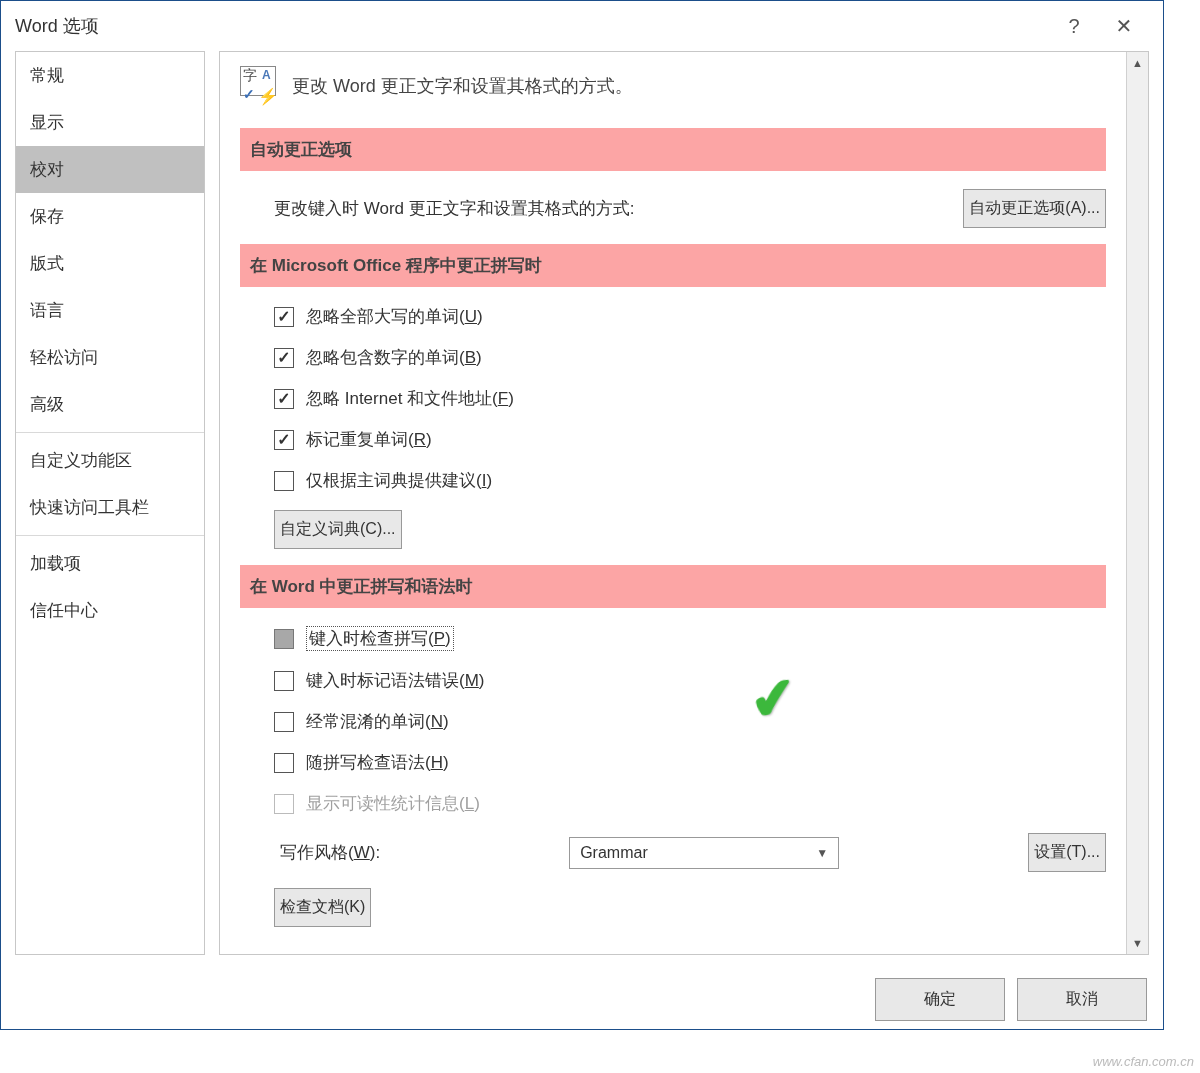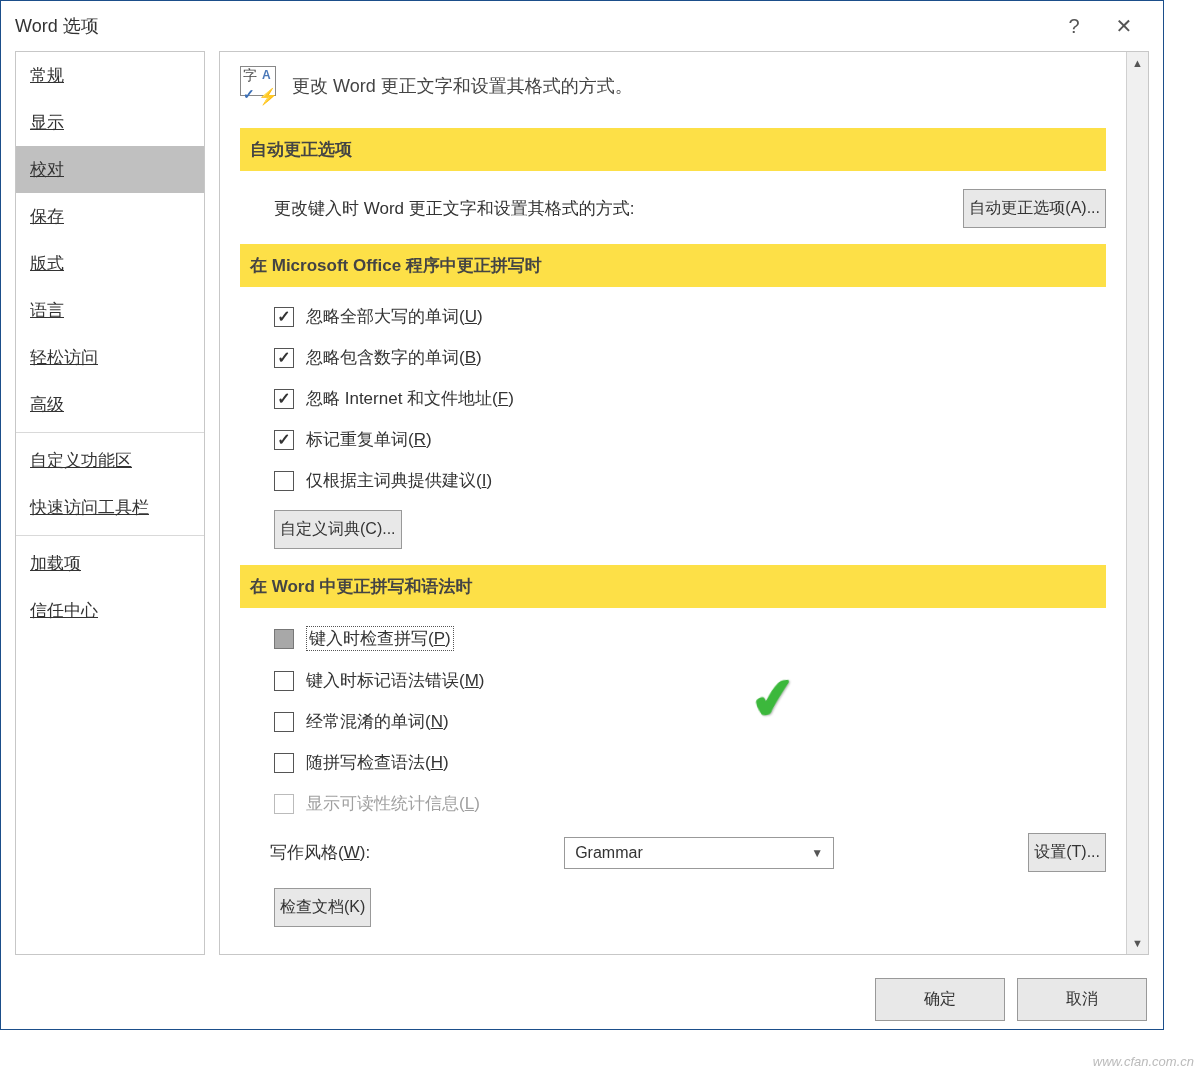--- a/index.html
+++ b/index.html
@@ -3,37 +3,37 @@
 <meta charset="utf-8">
 <style>
   * { box-sizing: border-box; margin: 0; padding: 0; font-family: "Microsoft YaHei", "Segoe UI", sans-serif; }
   body { background: #fff; width: 1200px; height: 1073px; overflow: hidden; position: relative; }
   .window { width: 1164px; height: 1030px; border: 1px solid #1b4e8a; background: #fff; position: absolute; left: 0; top: 0; display: flex; flex-direction: column; }
   .titlebar { height: 50px; display: flex; align-items: center; padding: 0 14px; font-size: 18px; color: #333; }
   .titlebar-spacer { flex: 1; }
   .tb-btn { width: 50px; text-align: center; font-size: 20px; color: #555; cursor: pointer; }
   .main { flex: 1; display: flex; padding: 0 14px 14px 14px; gap: 14px; overflow: hidden; }
   .sidebar { width: 190px; border: 1px solid #c7c7c7; background: #fff; }
-  .nav-item { padding: 12px 14px; font-size: 17px; color: #333; cursor: pointer; text-decoration: underline; }
+  .nav-item { padding: 12px 14px; font-size: 17px; color: #333; cursor: pointer; }
   .nav-item.selected { background: #c0c0c0; }
   .nav-sep { border-top: 1px solid #d9d9d9; margin: 4px 0; }
   .content-wrap { flex: 1; border: 1px solid #c7c7c7; position: relative; overflow: hidden; }
   .content { position: absolute; inset: 0 22px 0 0; overflow-y: auto; padding: 14px 20px 20px 20px; }
   .scrollbar { position: absolute; right: 0; top: 0; bottom: 0; width: 22px; background: #f0f0f0; border-left: 1px solid #d0d0d0; display: flex; flex-direction: column; }
   .sb-arrow { height: 22px; display: flex; align-items: center; justify-content: center; font-size: 11px; color: #555; cursor: pointer; }
   .sb-track { flex: 1; }
   .header-row { display: flex; align-items: center; gap: 12px; margin-bottom: 22px; }
   .header-icon { width: 40px; height: 40px; position: relative; }
   .header-icon .box { position:absolute; left:0; top:0; width:36px; height:30px; border:1px solid #888; background:#fff; }
   .header-icon .txt { position:absolute; left:3px; top:1px; font-size:14px; color:#444; }
   .header-icon .a { position:absolute; left:22px; top:2px; font-size:12px; color:#4a78b8; font-weight:bold; }
   .header-icon .chk { position:absolute; left:3px; bottom:4px; color:#3b6fb6; font-size:14px; font-weight:bold; }
   .header-icon .bolt { position:absolute; right:2px; bottom:0; color:#f5b400; font-size:16px; }
   .header-title { font-size: 18px; color: #444; }
-  .section-head { background: #fde047; font-size: 17px; color: #444; padding: 10px 10px; margin: 10px 0 18px 0; font-weight: 600; }
+  .section-head { background: #fca5a5; font-size: 17px; color: #444; padding: 10px 10px; margin: 10px 0 18px 0; font-weight: 600; }
   .row { display: flex; align-items: center; gap: 14px; margin: 0 0 16px 34px; font-size: 17px; color: #333; justify-content: space-between; }
   .btn { border: 1px solid #999; background: #e8e8e8; padding: 8px 5px; font-size: 16px; color: #333; cursor: pointer; }
   .checkbox-row { display: flex; align-items: center; gap: 12px; margin: 0 0 18px 34px; font-size: 17px; color: #333; }
   .cb { width: 20px; height: 20px; border: 1px solid #555; background: #fff; display: flex; align-items: center; justify-content: center; cursor: pointer; }
   .cb.checked::after { content: "✓"; font-size: 16px; color: #333; font-weight: bold; }
   .cb.gray { background: #a8a8a8; border-color:#777; }
   .cb.disabled { border-color: #bbb; }
   .disabled-text { color: #a0a0a0; }
   .underline { text-decoration: underline; }
   .focus-box { border: 1px dotted #555; padding: 0 2px; }
@@ -134,21 +134,21 @@
         </div>
         <div class="checkbox-row">
           <span class="cb"></span>
           <span><span>随拼写检查语法(</span><span class="underline">H</span><span>)</span></span>
         </div>
         <div class="checkbox-row">
           <span class="cb disabled"></span>
           <span class="disabled-text"><span>显示可读性统计信息(</span><span class="underline">L</span><span>)</span></span>
         </div>
 
-        <div class="row" style="margin-left:30px;">
+        <div class="row" style="margin-left:40px;">
           <span><span>写作风格(</span><span class="underline">W</span><span>):</span></span>
           <div class="select">
             <span>Grammar</span>
             <span class="caret">▼</span>
           </div>
           <button class="btn">设置(T)...</button>
         </div>
         <div class="row" style="margin-left:34px;">
           <button class="btn">检查文档(K)</button>
         </div>

